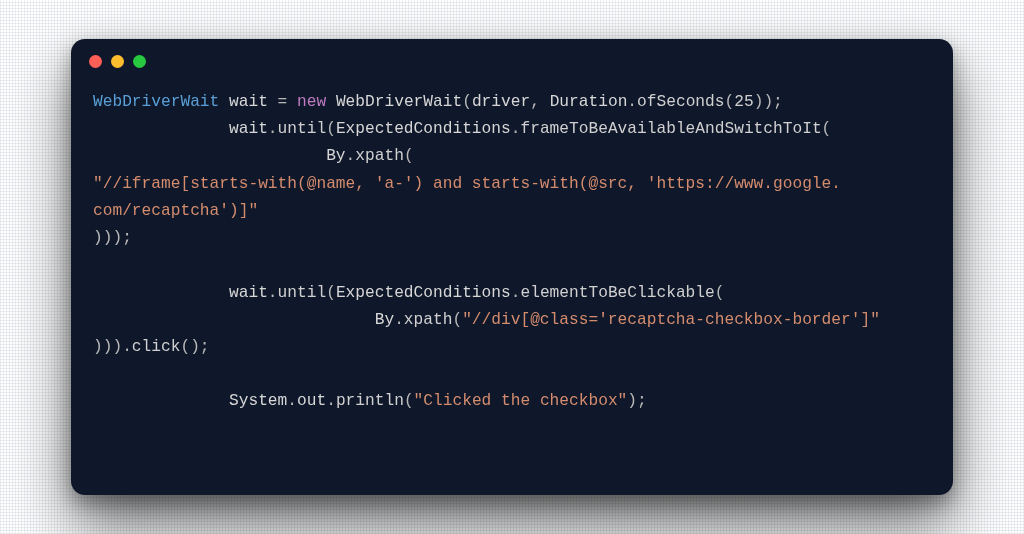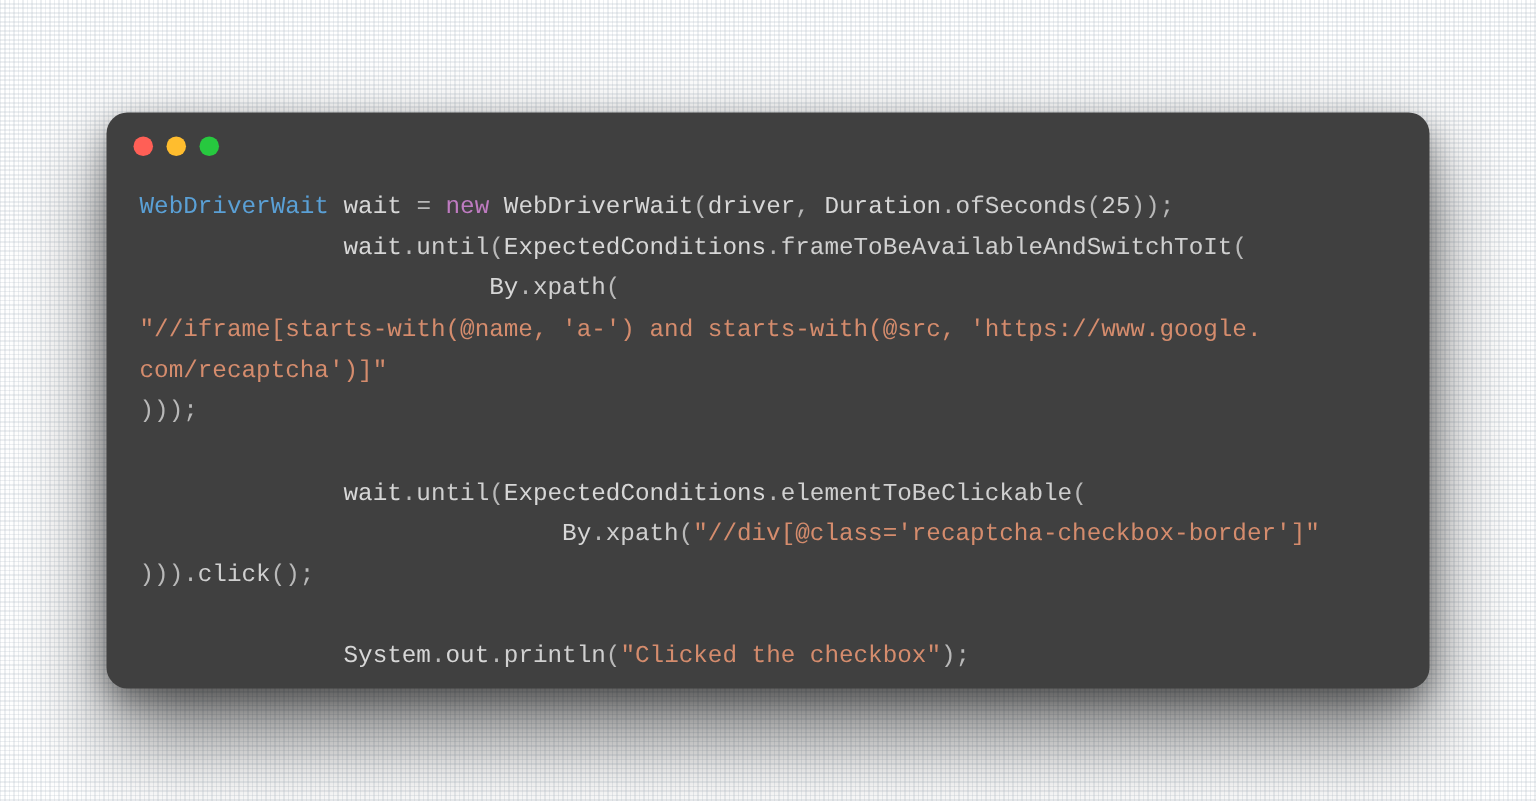--- a/index.html
+++ b/index.html
@@ -10,22 +10,22 @@
       background-image:
         repeating-linear-gradient(0deg, rgba(180,190,200,0.25) 0 1px, transparent 1px 3px),
         repeating-linear-gradient(90deg, rgba(180,190,200,0.25) 0 1px, transparent 1px 3px);
       display: flex;
       align-items: center;
       justify-content: center;
       font-family: ui-monospace, SFMono-Regular, Menlo, Consolas, "Liberation Mono", monospace;
     }
     .window {
       width: 882px;
-      height: 384px;
-      background: #404040;
+      height: 456px;
+      background: #0f172a;
       border-radius: 14px;
       box-shadow: 0 30px 60px rgba(0,0,0,0.55), 0 8px 20px rgba(0,0,0,0.35);
       overflow: hidden;
       display: flex;
       flex-direction: column;
     }
     .titlebar {
       height: 44px;
       display: flex;
       align-items: center;

